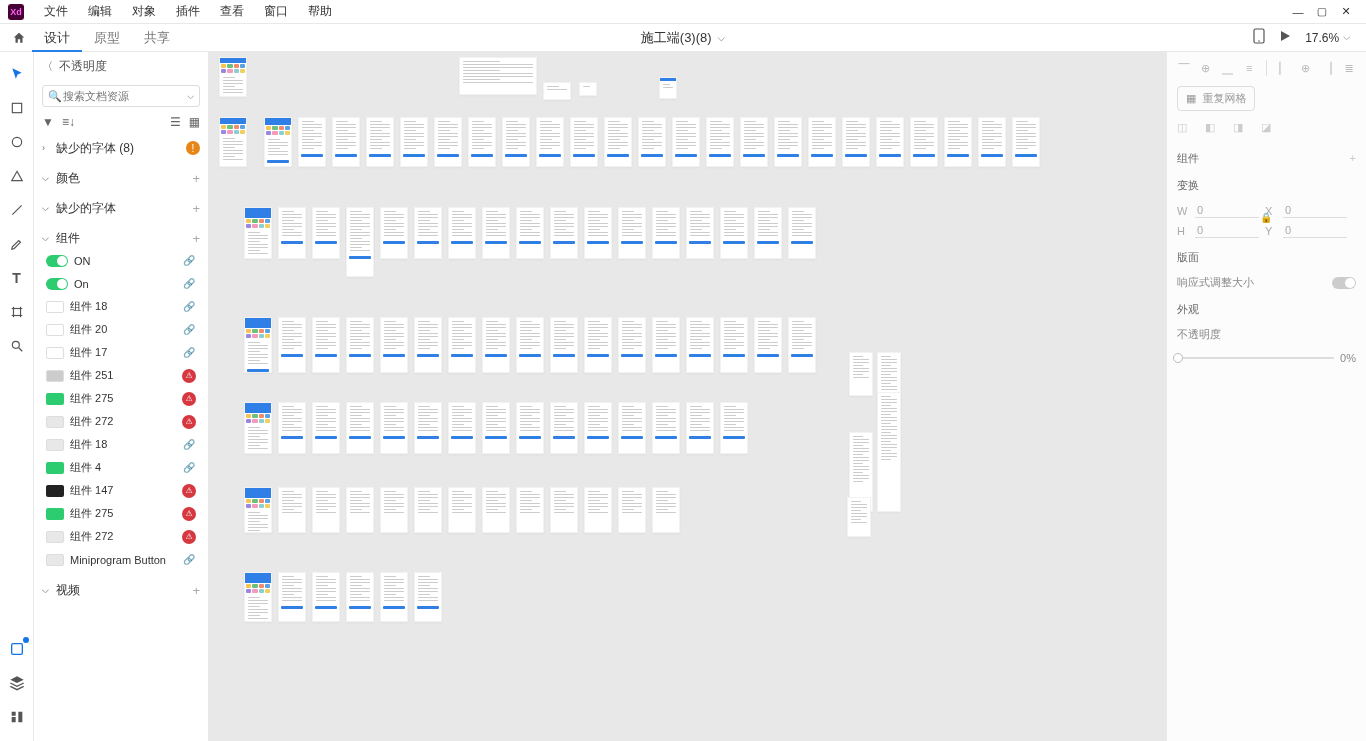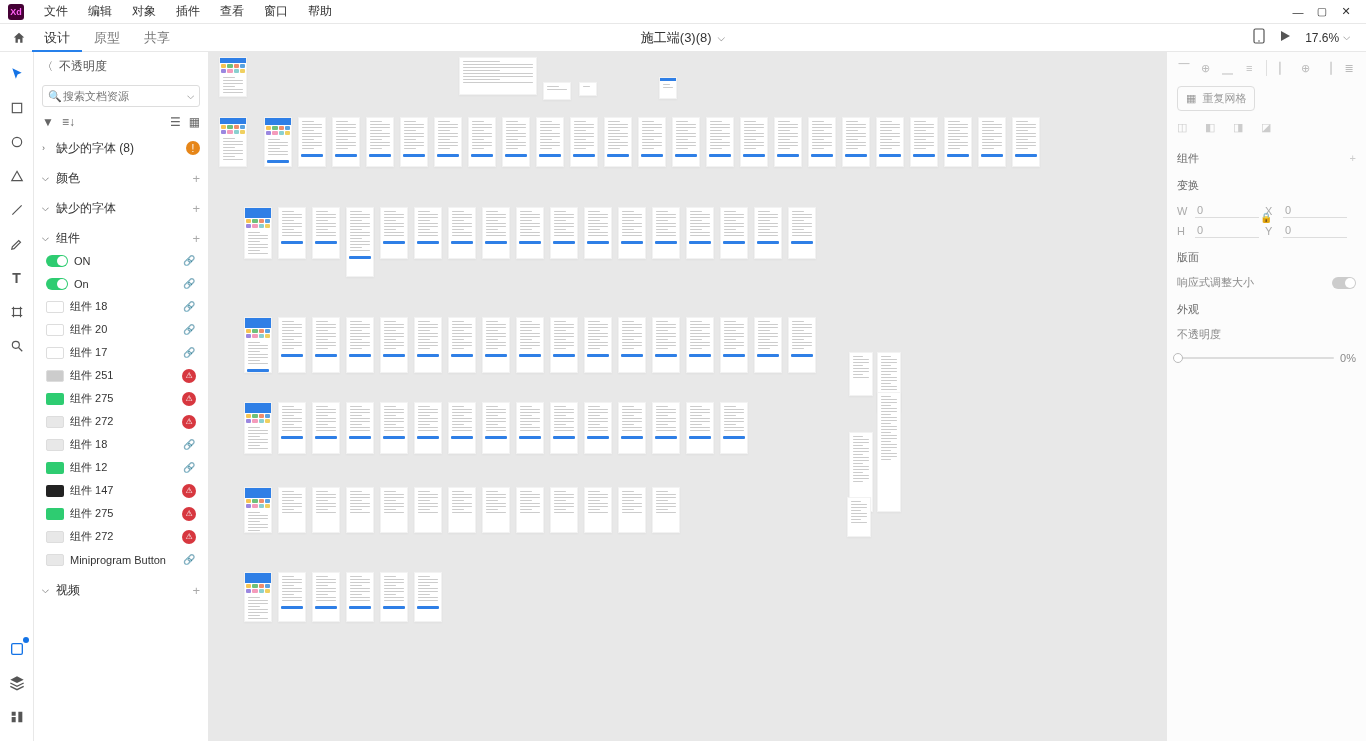--- a/index.html
+++ b/index.html
@@ -304,21 +304,21 @@
             <span>组件 272</span>
             <div class="broken">⚠</div>
           </div>
           <div class="lp-item">
             <div class="swatch lgray"></div>
             <span>组件 18</span>
             <span class="link-icn">🔗</span>
           </div>
           <div class="lp-item">
             <div class="swatch green"></div>
-            <span>组件 12</span>
+            <span>组件 4</span>
             <span class="link-icn">🔗</span>
           </div>
           <div class="lp-item">
             <div class="swatch dark"></div>
             <span>组件 147</span>
             <div class="broken">⚠</div>
           </div>
           <div class="lp-item">
             <div class="swatch green"></div>
             <span>组件 275</span>

